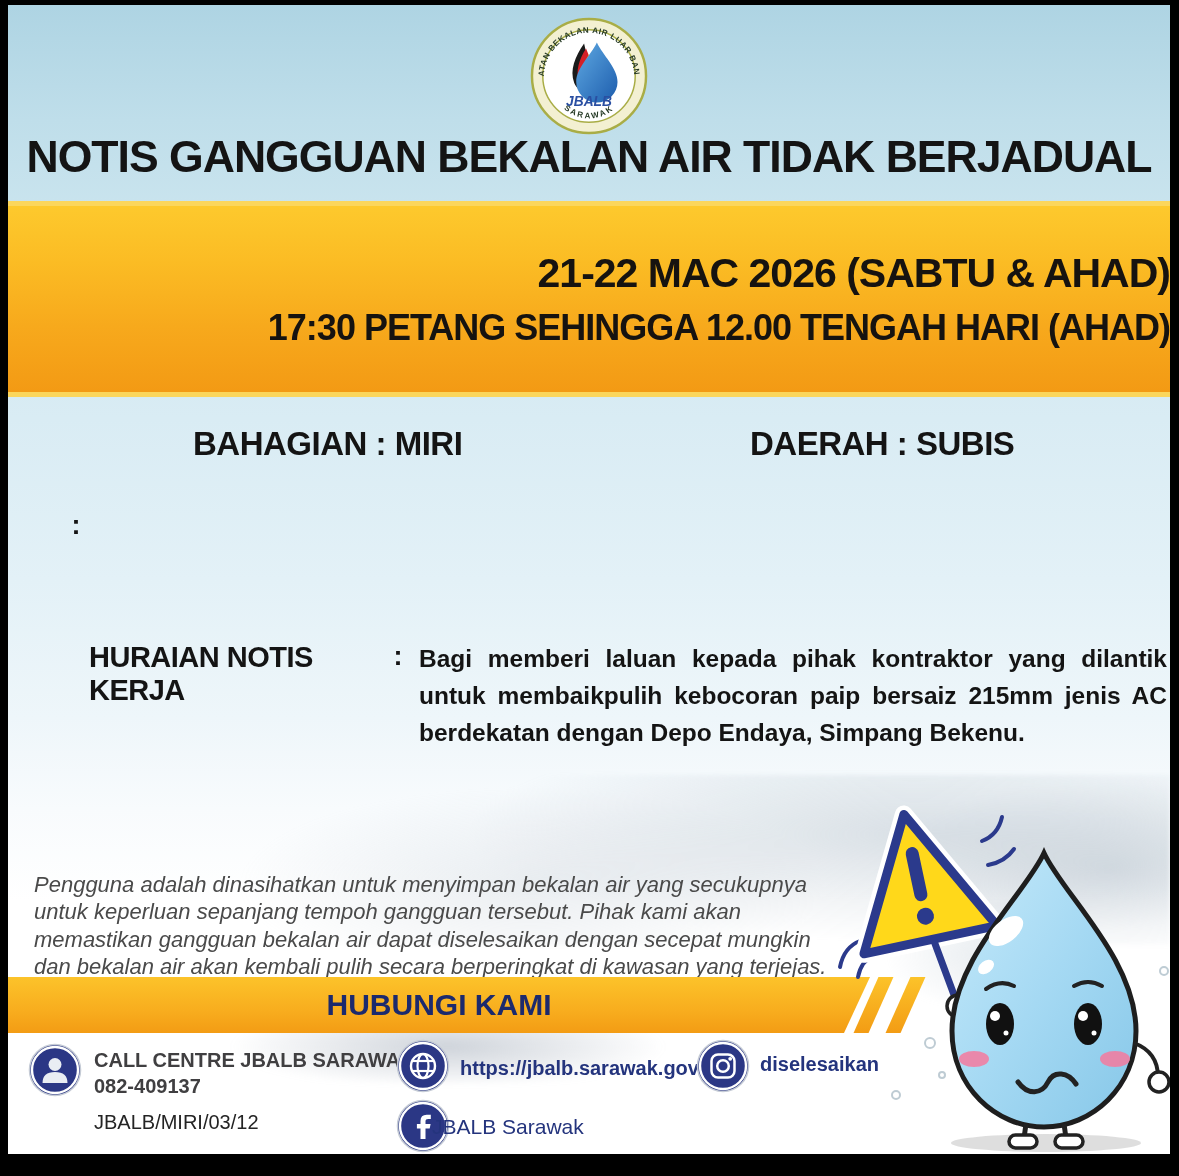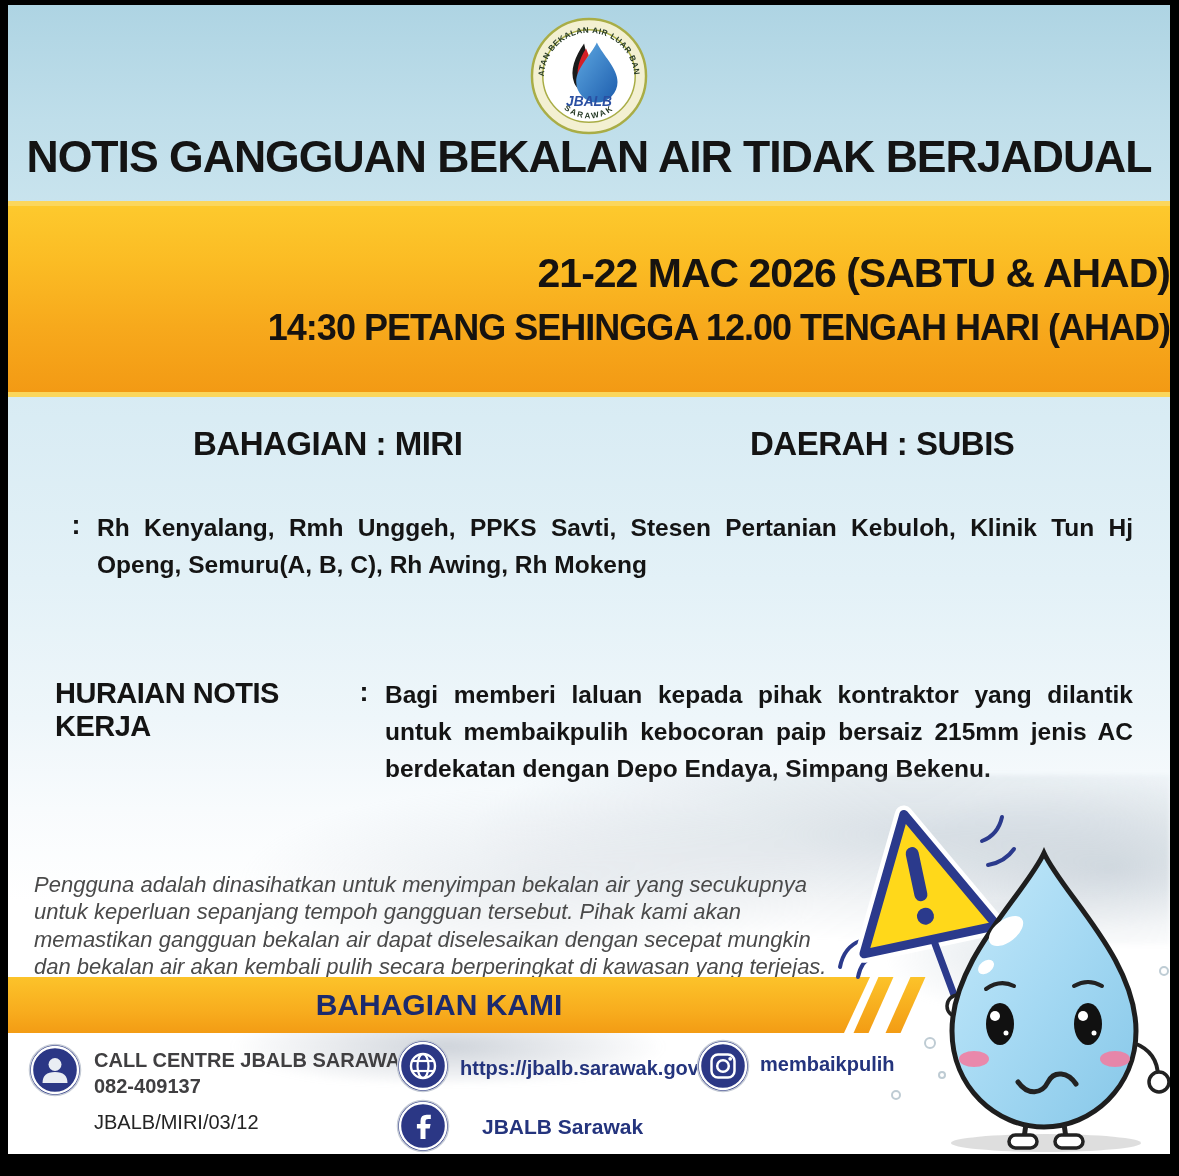--- a/index.html
+++ b/index.html
@@ -24,21 +24,21 @@
   .time-line{font-size:36px;font-weight:bold;color:#161310;letter-spacing:-1px;}
 
   
   .region-item{position:absolute;top:420px;font-size:33px;font-weight:bold;color:#141414;letter-spacing:-0.5px;}
   .bahagian{left:185px;}
   .daerah{left:742px;}
 
   
   .detail-row{position:absolute;left:47px;width:1078px;display:flex;align-items:flex-start;}
   .kawasan-row{top:505px;}
-  .huraian-row{top:672px;}
+  .huraian-row{top:636px;margin-left:34px;}
   .detail-label{width:288px;flex:0 0 288px;font-size:29px;font-weight:bold;color:#141414;letter-spacing:-0.5px;}
   .detail-colon{width:42px;flex:0 0 42px;font-size:27px;font-weight:bold;color:#141414;text-align:center;}
   .detail-text{flex:1;font-size:24.5px;font-weight:bold;color:#141414;line-height:1.5;text-align:justify;}
 
   
   .splash-a{position:absolute;left:0;top:770px;width:1162px;height:170px;pointer-events:none;
       background:
         radial-gradient(55% 90% at 78% 35%, rgba(168,182,194,.40), rgba(168,182,194,0) 70%),
         radial-gradient(35% 80% at 45% 65%, rgba(188,199,209,.30), rgba(188,199,209,0) 72%),
         radial-gradient(28% 75% at 95% 55%, rgba(160,176,190,.38), rgba(160,176,190,0) 70%);
@@ -68,21 +68,21 @@
   
   .contact-icon{position:absolute;width:54px;height:54px;}
   .icon-person{left:20px;top:1038px;}
   .icon-globe{left:388px;top:1034px;}
   .icon-facebook{left:388px;top:1094px;}
   .icon-instagram{left:688px;top:1034px;}
   .cc-block{position:absolute;left:86px;top:1042px;line-height:1.3;}
   .cc-line{font-size:20px;font-weight:bold;color:#403f41;}
   .ref-no{position:absolute;left:86px;top:1106px;font-size:20px;font-weight:normal;color:#242424;}
   .website{position:absolute;left:452px;top:1052px;font-size:20px;font-weight:bold;color:#24347d;}
-  .fb-label{position:absolute;left:474px;top:1110px;font-size:21px;font-weight:bold;color:#24347d;}
+  .fb-label{position:absolute;left:424px;top:1110px;font-size:21px;font-weight:normal;color:#24347d;}
   .ig-label{position:absolute;left:752px;top:1048px;font-size:20px;font-weight:bold;color:#24347d;}
 
   
   .mascot{position:absolute;left:826px;top:786px;width:340px;height:362px;}
 </style>
 </head>
 <body>
 
 <div class="page">
   <div class="canvas">
@@ -110,45 +110,44 @@
         <path d="M60 38 C55 46 53 56 56 64 C57 67 60 70 62 71 C59 64 60 52 64 45 Z" fill="#fdb913"></path>
         <path d="M68 26 C74 39 89 52 89 66 A21 21 0 0 1 47 66 C47 52 62 39 68 26 Z" fill="url(#dropBlue)"></path>
         <text x="60" y="90" text-anchor="middle" font-size="14" font-weight="bold" font-style="italic" fill="#2a4fa2">JBALB</text>
       </svg>
     </div>
 
     <div class="page-title">NOTIS GANGGUAN BEKALAN AIR TIDAK BERJADUAL</div>
 
     <div class="date-banner">
       <div class="date-line">21-22 MAC 2026 (SABTU &amp; AHAD)</div>
-      <div class="time-line">14:30 PETANG SEHINGGA 12.00 TENGAH HARI (AHAD)</div>
+      <div class="time-line">17:30 PETANG SEHINGGA 12.00 TENGAH HARI (AHAD)</div>
     </div>
 
     <div class="region-item bahagian">BAHAGIAN : MIRI</div>
     <div class="region-item daerah">DAERAH : SUBIS</div>
 
     <div class="detail-row kawasan-row">
       <div class="detail-colon">:</div>
-      <div class="detail-text">Rh Kenyalang, Rmh Unggeh, PPKS Savti, Stesen Pertanian Kebuloh, Klinik Tun Hj Openg, Semuru(A, B, C), Rh Awing, Rh Mokeng</div>
     </div>
 
     <div class="detail-row huraian-row">
       <div class="detail-label">HURAIAN NOTIS KERJA</div>
       <div class="detail-colon">:</div>
       <div class="detail-text">Bagi memberi laluan kepada pihak kontraktor yang dilantik untuk membaikpulih kebocoran paip bersaiz 215mm jenis AC berdekatan dengan Depo Endaya, Simpang Bekenu.</div>
     </div>
 
     <div class="splash-a"></div>
     <div class="splash-b"></div>
     <div class="splash-c"></div>
 
     <div class="advisory">Pengguna adalah dinasihatkan untuk menyimpan bekalan air yang secukupnya untuk keperluan sepanjang tempoh gangguan tersebut. Pihak kami akan memastikan gangguan bekalan air dapat diselesaikan dengan secepat mungkin dan bekalan air akan kembali pulih secara berperingkat di kawasan yang terjejas. Segala kesulitan yang timbul akibat gangguan ini adalah sangat dikesali.</div>
 
     <div class="contact-banner">
-      <div class="contact-heading">BAHAGIAN KAMI</div>
+      <div class="contact-heading">HUBUNGI KAMI</div>
     </div>
     <div class="stripe stripe-1"></div>
     <div class="stripe stripe-2"></div>
 
     <div class="contact-icon icon-person">
       <svg width="54" height="54" viewBox="0 0 54 54">
         <circle cx="27" cy="27" r="25.5" fill="#2b3785" stroke="#c6ccd6" stroke-width="1.6"></circle>
         <circle cx="27" cy="27" r="23" fill="#2b3785" stroke="#ffffff" stroke-width="2.4"></circle>
         <circle cx="27" cy="21.5" r="6.5" fill="#e9edf3"></circle>
         <path d="M14.5 40 q0,-11 12.5,-11 q12.5,0 12.5,11 z" fill="#e9edf3"></path>
@@ -183,21 +182,21 @@
 
     <div class="contact-icon icon-instagram">
       <svg width="54" height="54" viewBox="0 0 54 54">
         <circle cx="27" cy="27" r="25.5" fill="#2b3785" stroke="#c6ccd6" stroke-width="1.6"></circle>
         <circle cx="27" cy="27" r="23" fill="#2b3785" stroke="#ffffff" stroke-width="2.4"></circle>
         <rect x="15.5" y="15.5" width="23" height="23" rx="6.5" fill="none" stroke="#ffffff" stroke-width="2.5"></rect>
         <circle cx="27" cy="27" r="5.8" fill="none" stroke="#ffffff" stroke-width="2.5"></circle>
         <circle cx="34.2" cy="19.8" r="1.9" fill="#ffffff"></circle>
       </svg>
     </div>
-    <div class="ig-label">membaikpulih</div>
+    <div class="ig-label">diselesaikan</div>
 
     <div class="mascot">
       <svg width="340" height="362" viewBox="0 0 340 362">
         <defs>
           <linearGradient id="dropGrad" x1="0" y1="0" x2="1" y2="1">
             <stop offset="0" stop-color="#c6eafa"></stop>
             <stop offset="0.5" stop-color="#a5d9f3"></stop>
             <stop offset="1" stop-color="#86c7e8"></stop>
           </linearGradient>
         </defs>

